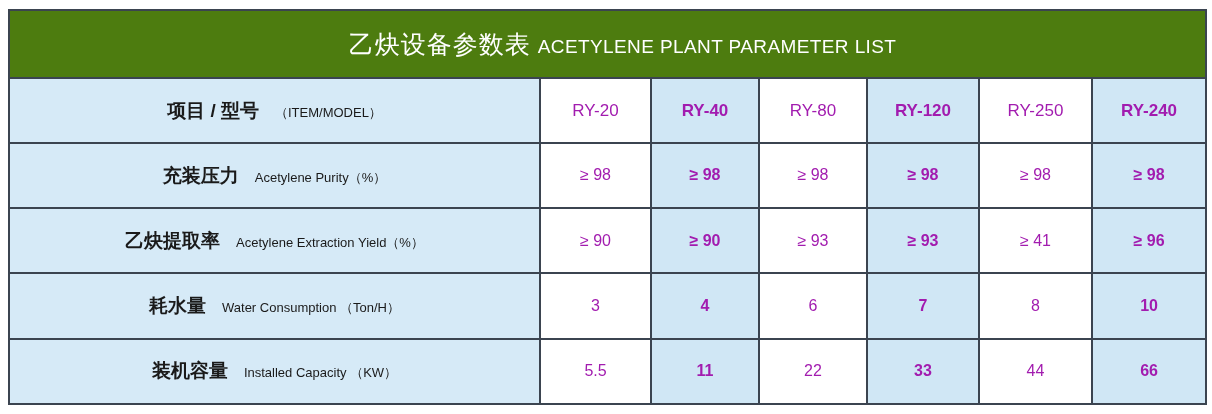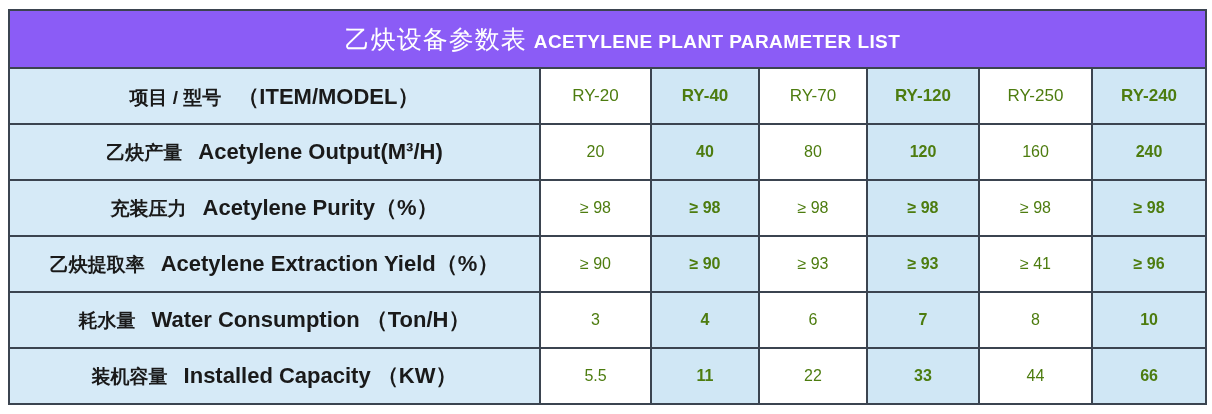--- a/index.html
+++ b/index.html
@@ -33,41 +33,41 @@
   table.param-table td {
     border: 2px solid #3b4450;
     text-align: center;
     vertical-align: middle;
     padding: 0 2px;
     line-height: 1.15;
   }
 
   
   tr.title-row td {
-    background: #8b5cf6;
+    background: #4d7c0f;
     height: 50px;
     border-bottom: 2px solid #3b4450;
     padding-left: 32px;
   }
   .title-cell-inner {
     display: flex;
     align-items: baseline;
     justify-content: center;
     gap: 7px;
     color: #ffffff;
     white-space: nowrap;
   }
   .title-cn {
     font-size: 25px;
     font-weight: 400;
     letter-spacing: 1px;
   }
   .title-en {
     font-size: 19px;
-    font-weight: 700;
+    font-weight: 400;
     letter-spacing: 0.4px;
   }
 
   
   tr.data-row td { height: 48px; }
 
   td.label-cell {
     background: #d6eaf7;
     font-size: 17px;
     color: #1a1a1a;
@@ -77,30 +77,30 @@
     align-items: baseline;
     justify-content: center;
     gap: 16px;
     white-space: nowrap;
   }
   .label-cn {
     font-size: 19px;
     font-weight: 700;
   }
   .label-en {
-    font-size: 22px;
-    font-weight: 700;
+    font-size: 13px;
+    font-weight: 400;
   }
 
   
   td.val-cell {
     background: #ffffff;
     font-size: 16px;
     font-weight: 400;
-    color: #4d7c0f;
+    color: #a21caf;
   }
   td.val-cell.alt {
     background: #d0e7f5;
     font-weight: 700;
   }
   td.val-cell.head {
     font-size: 17px;
   }
   td.val-cell.head.alt {
     font-weight: 700;
@@ -134,40 +134,26 @@
 
       <tr class="data-row">
         <td class="label-cell">
           <div class="label-inner">
             <span class="label-cn">项目 / 型号</span>
             <span class="label-en">（ITEM/MODEL）</span>
           </div>
         </td>
         <td class="val-cell head">RY-20</td>
         <td class="val-cell head alt">RY-40</td>
-        <td class="val-cell head">RY-70</td>
+        <td class="val-cell head">RY-80</td>
         <td class="val-cell head alt">RY-120</td>
         <td class="val-cell head">RY-250</td>
         <td class="val-cell head alt">RY-240</td>
       </tr>
 
-      <tr class="data-row">
-        <td class="label-cell">
-          <div class="label-inner">
-            <span class="label-cn">乙炔产量</span>
-            <span class="label-en">Acetylene Output(M³/H)</span>
-          </div>
-        </td>
-        <td class="val-cell">20</td>
-        <td class="val-cell alt">40</td>
-        <td class="val-cell">80</td>
-        <td class="val-cell alt">120</td>
-        <td class="val-cell">160</td>
-        <td class="val-cell alt">240</td>
-      </tr>
 
       <tr class="data-row">
         <td class="label-cell">
           <div class="label-inner">
             <span class="label-cn">充装压力</span>
             <span class="label-en">Acetylene Purity（%）</span>
           </div>
         </td>
         <td class="val-cell">≥ 98</td>
         <td class="val-cell alt">≥ 98</td>

